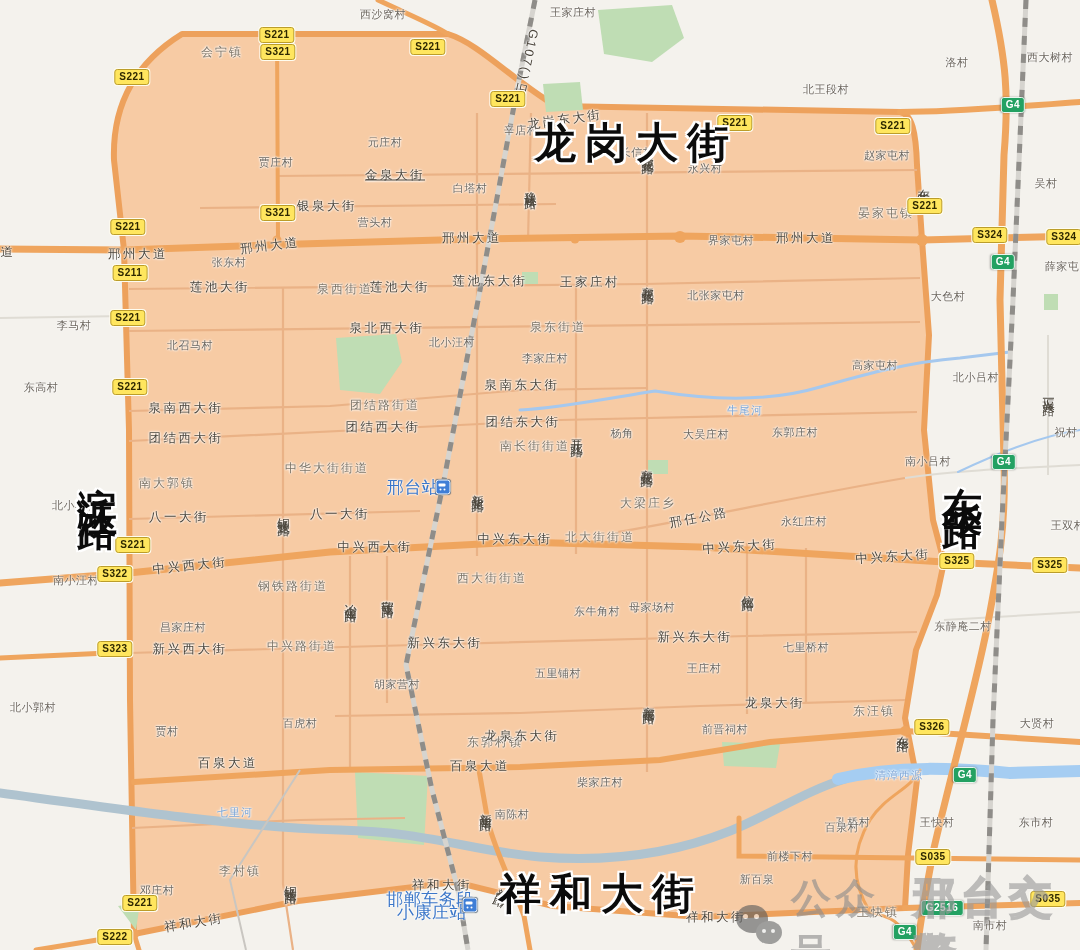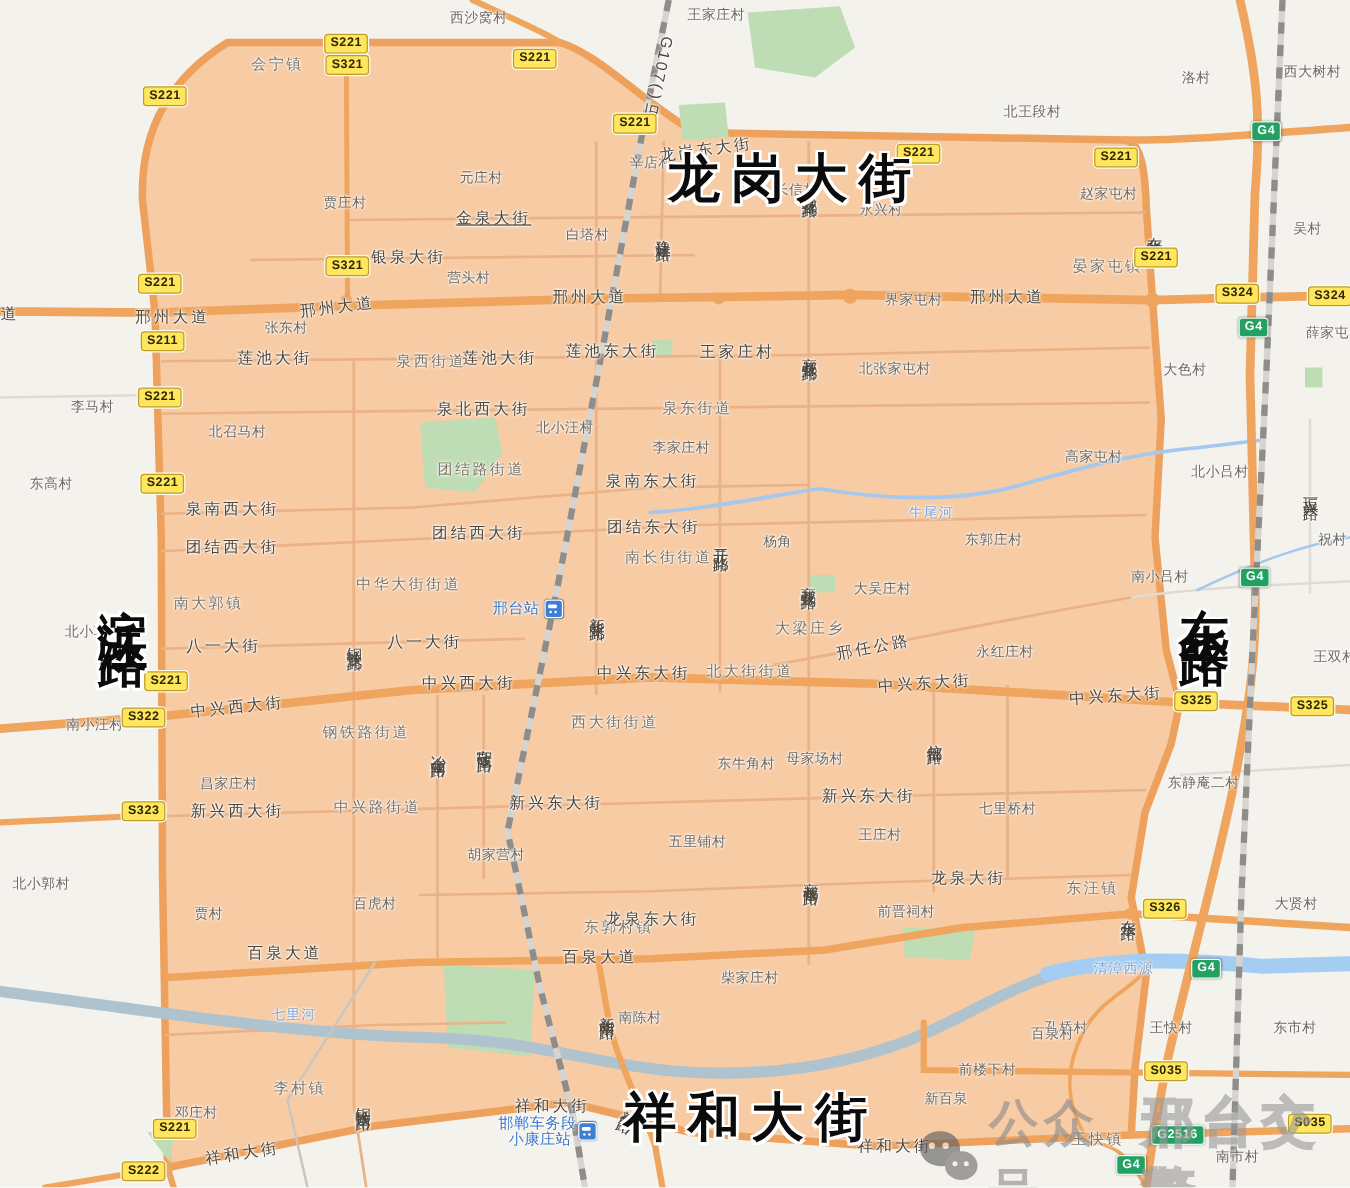--- a/index.html
+++ b/index.html
@@ -6,21 +6,21 @@
   #map{position:relative;width:1080px;height:950px;overflow:hidden;background:#f4f2ed;
        font-family:"Liberation Sans","DejaVu Sans",sans-serif;}
   #map svg{position:absolute;left:0;top:0;}
   .lbl{position:absolute;transform:translate(-50%,-50%);white-space:nowrap;z-index:5;
        text-shadow:0 0 2px #fff,0 0 2px #fff,0 0 3px #fff;}
   .village{font-size:11px;color:#6d675f;letter-spacing:.5px;}
   .town{font-size:12px;color:#7d7466;letter-spacing:2px;}
   .road{font-size:12.5px;color:#4c463c;letter-spacing:2.5px;font-weight:500;}
   .road-v{font-size:12.5px;color:#4c463c;writing-mode:vertical-rl;letter-spacing:2px;font-weight:500;}
   .river{font-size:11px;color:#7aa4d6;letter-spacing:1px;}
-  .station{font-size:12px;color:#3b76c8;letter-spacing:.5px;}
+  .station{font-size:17px;color:#3b76c8;letter-spacing:.5px;}
   .big{font-size:42px;font-weight:700;color:#0b0b0b;letter-spacing:9px;z-index:8;
        text-shadow:-2px 0 #fff,2px 0 #fff,0 -2px #fff,0 2px #fff,-2px -2px #fff,2px 2px #fff,-2px 2px #fff,2px -2px #fff;}
   .big-v{font-size:40px;font-weight:700;color:#0b0b0b;writing-mode:vertical-rl;letter-spacing:12px;z-index:8;
        text-shadow:-2px 0 #fff,2px 0 #fff,0 -2px #fff,0 2px #fff,-2px -2px #fff,2px 2px #fff,-2px 2px #fff,2px -2px #fff;}
   .shield{position:absolute;transform:translate(-50%,-50%);z-index:6;font-size:10px;font-weight:700;
        padding:1px 4px;border-radius:3px;line-height:1.2;letter-spacing:.5px;}
   .shield.s{background:#ffe65e;color:#2e2800;border:1px solid #bb9d2a;box-shadow:0 0 0 1px #fffdf0;}
   .shield.g{background:#23a162;color:#fff;border:1px solid #eaf6ee;box-shadow:0 0 2px rgba(0,0,0,.35);}
   .sticon{position:absolute;transform:translate(-50%,-50%);width:13px;height:13px;background:#3f7ed6;
        border:1px solid #fff;border-radius:3px;z-index:6;box-shadow:0 0 1px #567;}
@@ -159,21 +159,21 @@
       <div class="lbl village" style="left: 948px; top: 296px;">大色村</div>
       <div class="lbl village" style="left: 1062px; top: 266px;">薛家屯</div>
       <div class="lbl village" style="left: 74px; top: 325px;">李马村</div>
       <div class="lbl village" style="left: 41px; top: 387px;">东高村</div>
       <div class="lbl village" style="left: 190px; top: 345px;">北召马村</div>
       <div class="lbl village" style="left: 452px; top: 342px;">北小汪村</div>
       <div class="lbl village" style="left: 545px; top: 358px;">李家庄村</div>
       <div class="lbl village" style="left: 375px; top: 222px;">营头村</div>
       <div class="lbl village" style="left: 875px; top: 365px;">高家屯村</div>
       <div class="lbl village" style="left: 976px; top: 377px;">北小吕村</div>
-      <div class="lbl village" style="left: 706px; top: 434px; margin-top: 37px;">大吴庄村</div>
+      <div class="lbl village" style="left: 706px; top: 434px;">大吴庄村</div>
       <div class="lbl village" style="left: 795px; top: 432px;">东郭庄村</div>
       <div class="lbl village" style="left: 622px; top: 433px;">杨角</div>
       <div class="lbl village" style="left: 1066px; top: 432px;">祝村</div>
       <div class="lbl village" style="left: 75px; top: 505px;">北小郭村</div>
       <div class="lbl village" style="left: 928px; top: 461px;">南小吕村</div>
       <div class="lbl village" style="left: 804px; top: 521px;">永红庄村</div>
       <div class="lbl village" style="left: 1068px; top: 525px;">王双村</div>
       <div class="lbl village" style="left: 76px; top: 580px;">南小汪村</div>
       <div class="lbl village" style="left: 597px; top: 611px;">东牛角村</div>
       <div class="lbl village" style="left: 652px; top: 607px;">母家场村</div>
@@ -195,21 +195,21 @@
       <div class="lbl village" style="left: 1036px; top: 822px;">东市村</div>
       <div class="lbl village" style="left: 790px; top: 856px;">前楼下村</div>
       <div class="lbl village" style="left: 157px; top: 890px;">邓庄村</div>
       <div class="lbl village" style="left: 990px; top: 925px;">南市村</div>
       <div class="lbl village" style="left: 757px; top: 879px;">新百泉</div>
       <div class="lbl village" style="left: 842px; top: 827px;">百泉村</div>
       <div class="lbl town" style="left: 222px; top: 52px;">会宁镇</div>
       <div class="lbl town" style="left: 886px; top: 213px;">晏家屯镇</div>
       <div class="lbl town" style="left: 345px; top: 289px;">泉西街道</div>
       <div class="lbl town" style="left: 558px; top: 327px;">泉东街道</div>
-      <div class="lbl town" style="left: 385px; top: 376px; text-align: center;">团结路街道</div>
+      <div class="lbl town" style="left: 385px; top: 405px; text-align: center;">团结路街道</div>
       <div class="lbl town" style="left: 535px; top: 446px;">南长街街道</div>
       <div class="lbl town" style="left: 327px; top: 468px;">中华大街街道</div>
       <div class="lbl town" style="left: 167px; top: 483px;">南大郭镇</div>
       <div class="lbl town" style="left: 648px; top: 503px;">大梁庄乡</div>
       <div class="lbl town" style="left: 600px; top: 537px;">北大街街道</div>
       <div class="lbl town" style="left: 492px; top: 578px;">西大街街道</div>
       <div class="lbl town" style="left: 293px; top: 586px;">钢铁路街道</div>
       <div class="lbl town" style="left: 302px; top: 646px;">中兴路街道</div>
       <div class="lbl town" style="left: 495px; top: 742px;">东郭村镇</div>
       <div class="lbl town" style="left: 874px; top: 711px;">东汪镇</div>

